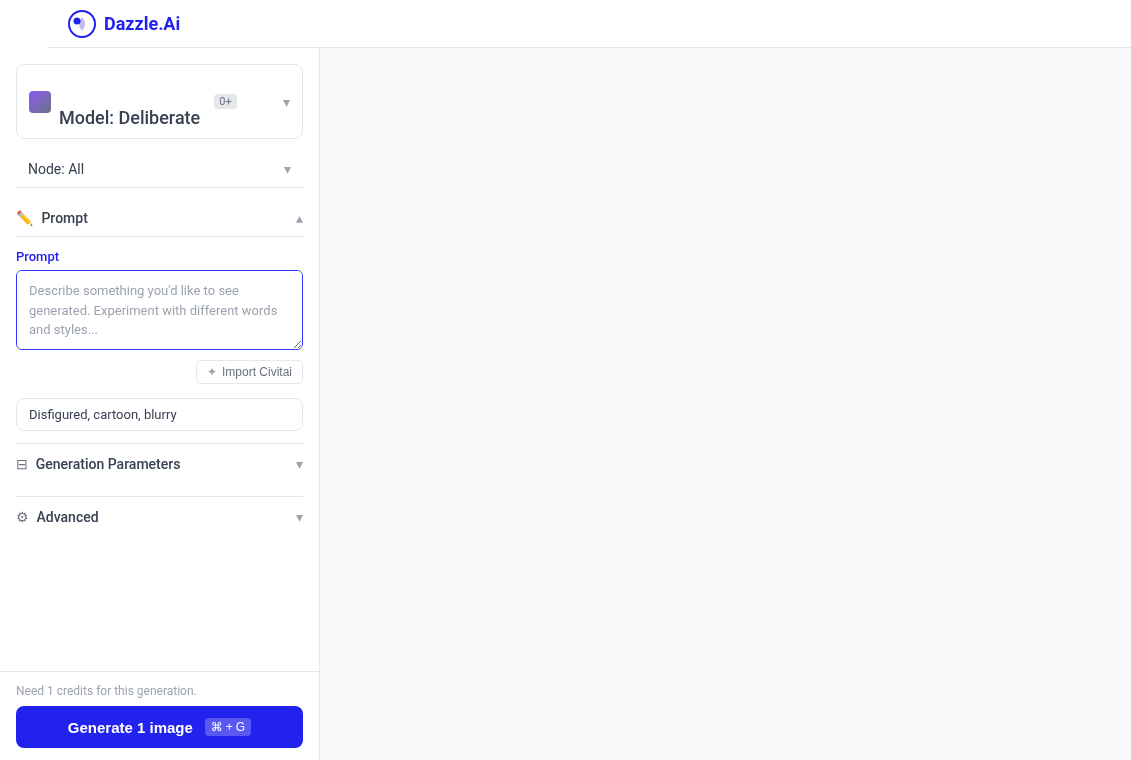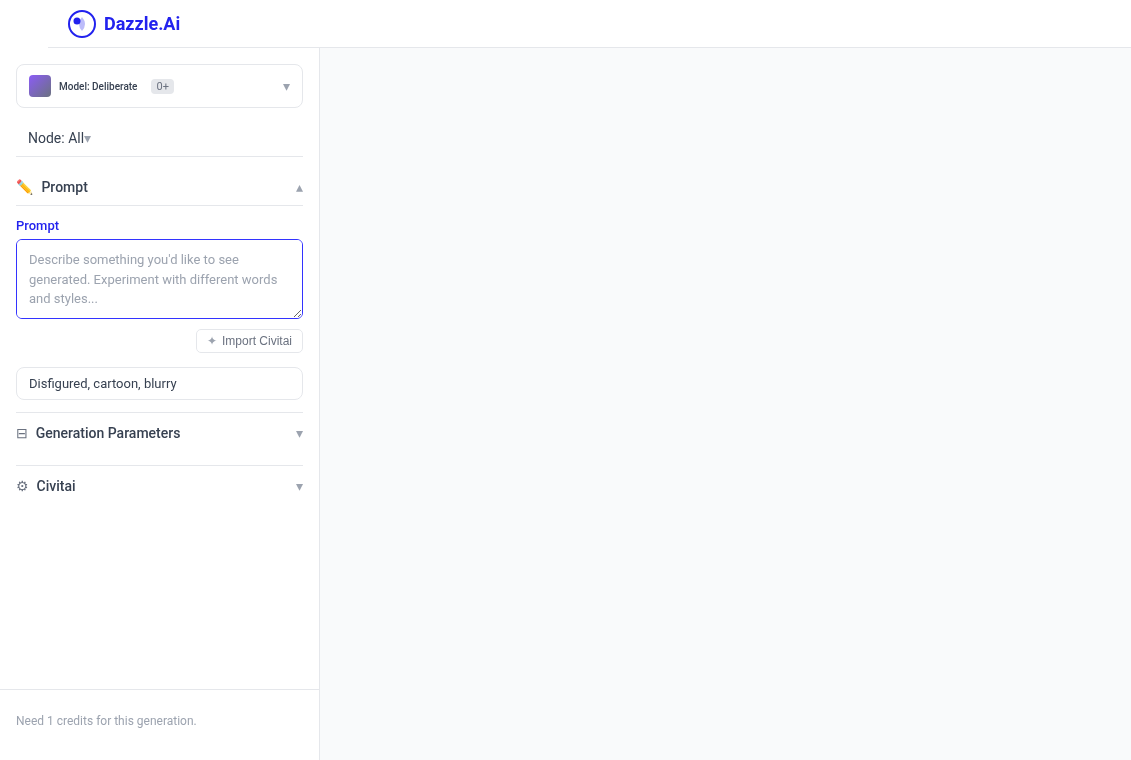--- a/index.html
+++ b/index.html
@@ -84,41 +84,43 @@
     }
     .model-avatar-img {
       width: 100%;
       height: 100%;
       background: linear-gradient(135deg, #8b5cf6 0%, #6b7280 100%);
       display: flex;
       align-items: center;
       justify-content: center;
     }
     .model-name {
-      font-size: 10px;
-      color: #374151;
-      font-weight: 500;
+      font-size: 18px;
+      color: #374151;
+      font-weight: 500;
+      margin-top: 32px;
     }
     .model-badge {
       background: #e5e7eb;
       color: #6b7280;
       font-size: 11px;
       padding: 1px 5px;
       border-radius: 4px;
       margin-left: 6px;
     }
     .chevron-icon {
       color: #9ca3af;
       font-size: 14px;
     }
 
     
     .node-selector {
       display: flex;
       align-items: center;
+      justify-content: space-between;
       padding: 10px 12px;
       border-bottom: 1px solid #e5e7eb;
       cursor: pointer;
       margin-bottom: 12px;
     }
     .node-label {
       font-size: 14px;
       color: #374151;
     }
 
@@ -240,21 +242,21 @@
     }
     .collapsible-title {
       font-size: 14px;
       font-weight: 500;
       color: #374151;
       text-align: center;
     }
 
     
     .sidebar-footer {
-      padding: 24px 16px;
+      padding: 12px 16px;
       border-top: 1px solid #e5e7eb;
       background: #ffffff;
     }
     .credits-text {
       font-size: 12px;
       color: #9ca3af;
       margin-bottom: 8px;
     }
     .generate-btn {
       width: 100%;
@@ -357,27 +359,35 @@
           <span class="collapsible-icon">⊟</span>
           <span class="collapsible-title">Generation Parameters</span>
         </div>
         <span class="chevron-icon">▾</span>
       </div>
 
       
       <div class="collapsible-section">
         <div class="collapsible-left">
           <span class="collapsible-icon">⚙</span>
-          <span class="collapsible-title">Civitai</span>
+          <span class="collapsible-title">Advanced</span>
         </div>
         <span class="chevron-icon">▾</span>
       </div>
 
     </div>
 
     <div class="sidebar-footer">
       <div class="credits-text">Need 1 credits for this generation.</div>
+      <button class="generate-btn">
+        <span>Generate 1 image</span>
+        <span class="kbd-shortcut">
+          <span>⌘</span>
+          <span>+</span>
+          <span>G</span>
+        </span>
+      </button>
     </div>
   </aside>
 
   <main class="content-area"></main>
 
 </div>
 
 </body></html>

